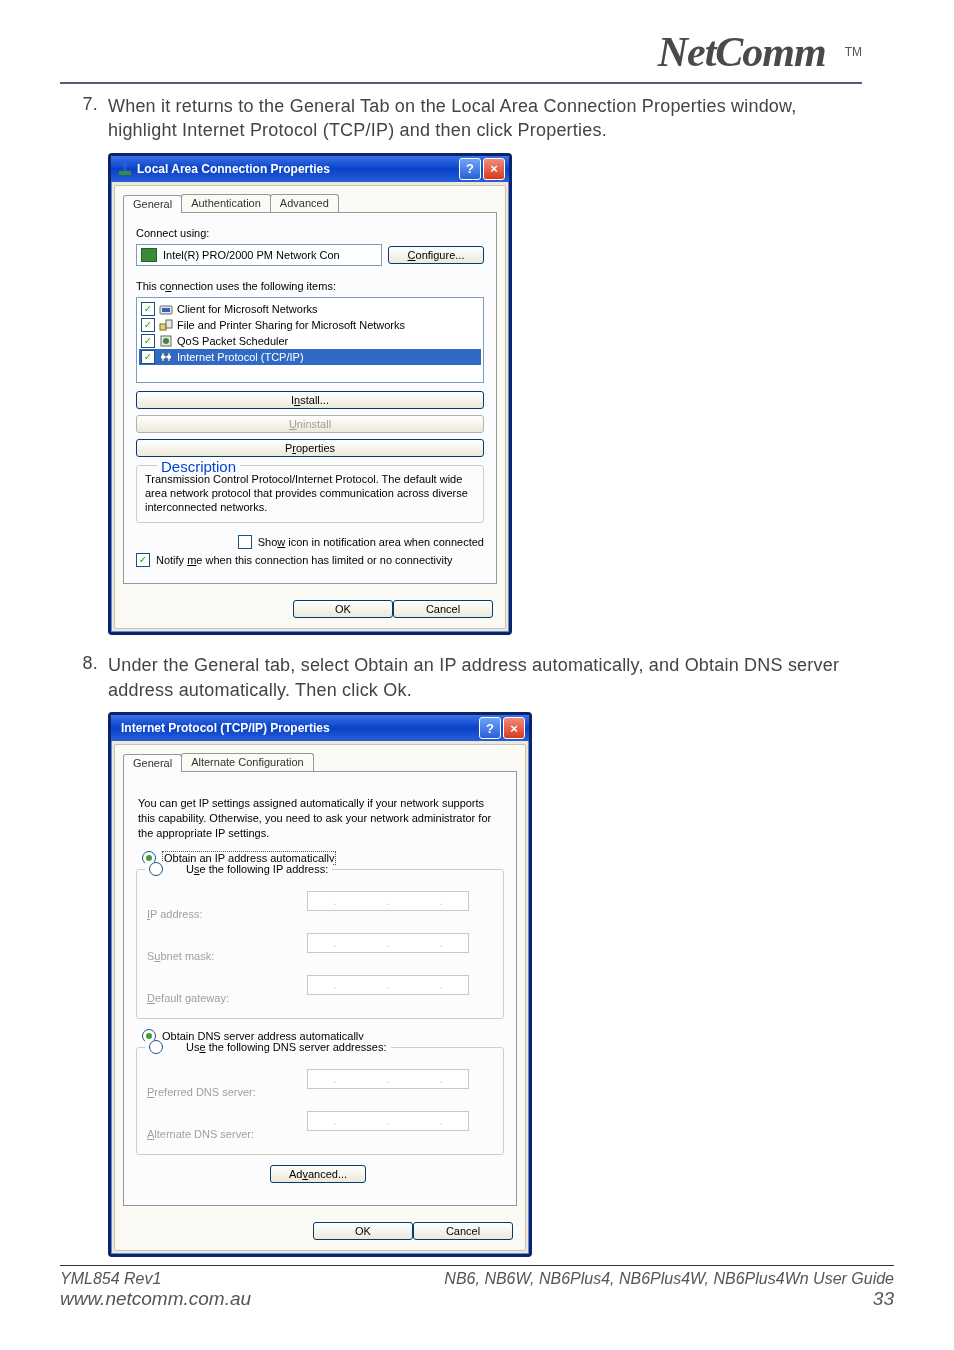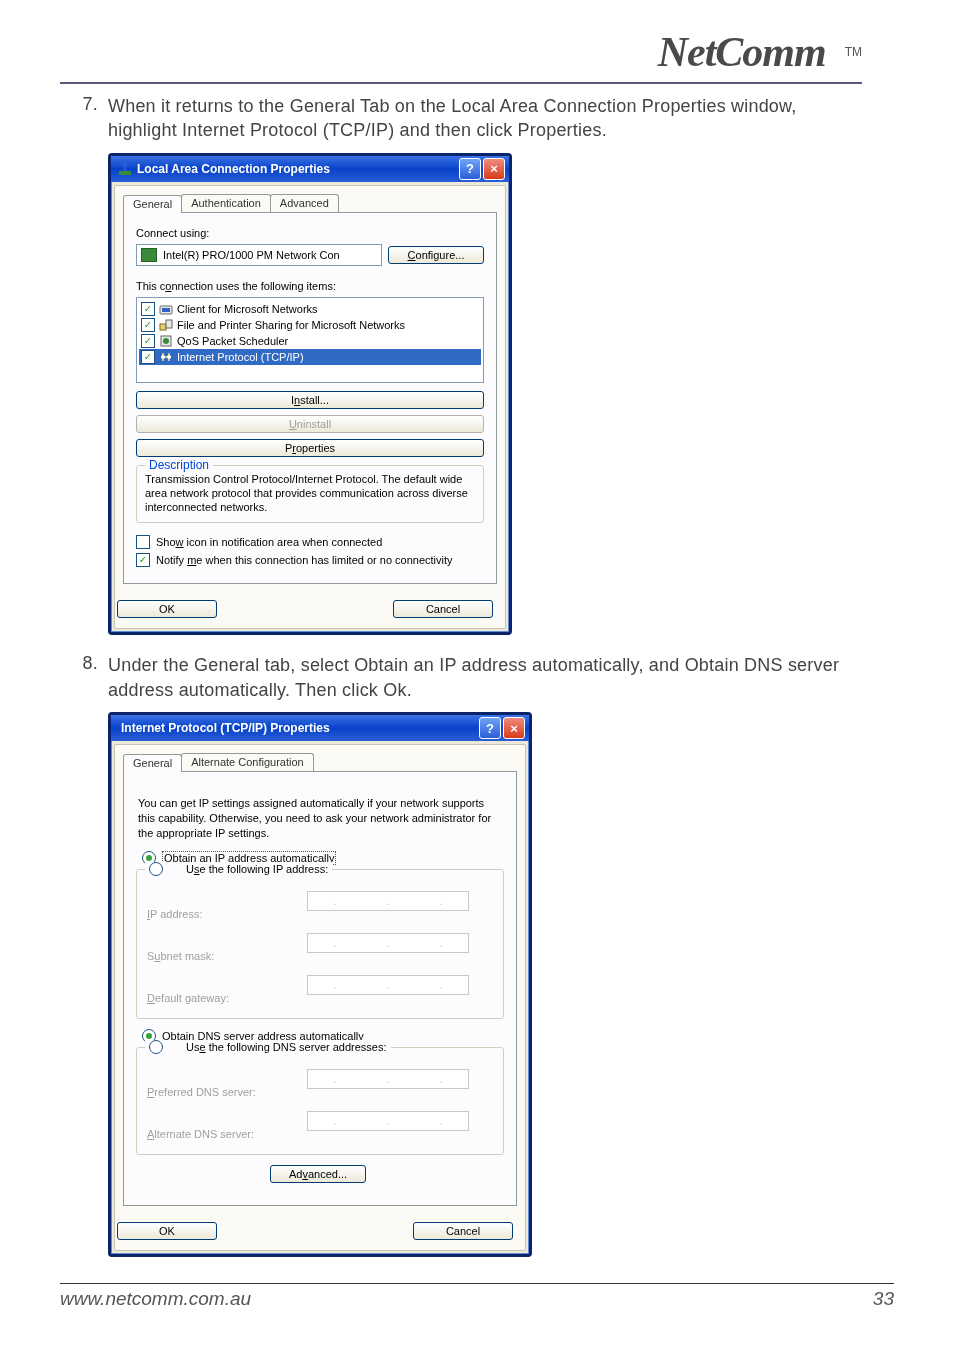--- a/index.html
+++ b/index.html
@@ -30,23 +30,23 @@
   .btn{border:1px solid #003c74;background:linear-gradient(#fff,#ece9d8);border-radius:3px;padding:2px 12px;font-size:11px;min-width:70px;text-align:center;cursor:pointer;}
   .btn.dis{color:#a0a0a0;border-color:#b0b0b0;cursor:default;}
   .listbox{border:1px solid #7f9db9;background:#fff;height:78px;margin:5px 0 8px 0;padding:3px 2px;}
   .li{display:flex;align-items:center;height:16px;padding:0 2px;gap:4px;}
   .li.sel{background:#316ac5;color:#fff;}
   .cb{width:12px;height:12px;border:1px solid #1c5180;background:#fff;display:inline-flex;align-items:center;justify-content:center;font-size:10px;line-height:10px;color:#21a121;}
   .li .ic{width:14px;height:14px;display:inline-block;}
   .btn-row{display:flex;gap:6px;margin-bottom:8px;flex-direction:column;}
   .btn-row .btn{flex:1;}
   .grp{border:1px solid #d0d0bf;border-radius:3px;padding:6px 8px 8px 8px;position:relative;margin-top:6px;}
-  .grp .legend{position:absolute;top:-8px;left:8px;background:#fcfcfe;padding:0 4px;color:#0046d5;font-size:12px;}
+  .grp .legend{position:absolute;top:-8px;left:20px;background:#fcfcfe;padding:0 4px;color:#0046d5;font-size:15px;}
   .chkline{display:flex;align-items:center;gap:6px;font-size:11px;margin:4px 0;}
-  .dlg-btns{display:flex;justify-content:space-between;gap:0;padding:8px 10px 10px 0;}
+  .dlg-btns{display:flex;justify-content:flex-end;gap:0;padding:8px 10px 10px 0;}
   
   .radio{width:12px;height:12px;border:1px solid #1c5180;border-radius:50%;background:#fff;display:inline-flex;align-items:center;justify-content:center;}
   .radio .dot{width:6px;height:6px;border-radius:50%;background:#39a339;}
   .grp2{border:1px solid #d0d0bf;border-radius:3px;padding:8px 10px 10px 10px;position:relative;margin:4px 0 10px 0;}
   .grp2 .legend2{position:absolute;top:-8px;left:8px;background:#fcfcfe;padding:0 4px;font-size:11px;display:flex;align-items:center;gap:23px;}
   .field-row{display:flex;align-items:center;margin:4px 0;}
   .field-row .flab{width:160px;color:#a0a0a0;font-size:11px;margin-top:26px;}
   .ipbox{width:160px;height:18px;border:1px solid #c8c8c8;background:#fff;display:flex;align-items:center;justify-content:space-around;color:#c0c0c0;font-size:11px;}
   .intro{font-size:11px;margin:10px 2px 10px 2px;line-height:1.35;}
   .adv-row{display:flex;justify-content:center;margin:6px 4px 10px 0;}
@@ -89,21 +89,21 @@
     <div class="tabs">
       <div class="tab active">General</div>
       <div class="tab">Authentication</div>
       <div class="tab">Advanced</div>
     </div>
     <div class="tabpane">
       <div class="lbl">Connect using:</div>
       <div class="nic-row">
         <div class="nic-box">
           <span class="nic-icon"></span>
-          <span>Intel(R) PRO/1000 PM Network Con</span>
+          <span>Intel(R) PRO/2000 PM Network Con</span>
         </div>
         <div class="btn"><span class="und">C</span><span></span>onfigure...</div>
       </div>
       <div class="lbl" style="margin-top:14px;">This c<span class="und">o</span>nnection uses the following items:</div>
       <div class="listbox">
         <div class="li">
           <span class="cb">✓</span>
           <span class="ic">
                 <svg width="14" height="14">
                   <rect x="1" y="4" width="12" height="8" rx="1" fill="#e8e8e8" stroke="#666"></rect>
@@ -146,21 +146,21 @@
       </div>
       <div class="btn-row">
         <div class="btn">I<span class="und">n</span>stall...</div>
         <div class="btn dis"><span class="und">U</span>ninstall</div>
         <div class="btn">P<span class="und">r</span>operties</div>
       </div>
       <div class="grp">
         <div class="legend">Description</div>
         <div style="font-size:11px;line-height:1.3;">Transmission Control Protocol/Internet Protocol. The default wide area network protocol that provides communication across diverse interconnected networks.</div>
       </div>
-      <div class="chkline" style="margin-top:12px;">
+      <div class="chkline" style="margin-top:12px;justify-content:flex-end;">
         <span class="cb" style="color:transparent;">✓</span>
         <span>Sho<span class="und">w</span> icon in notification area when connected</span>
       </div>
       <div class="chkline">
         <span class="cb">✓</span>
         <span>Notify <span class="und">m</span>e when this connection has limited or no connectivity</span>
       </div>
     </div>
     <div class="dlg-btns">
       <div class="btn" style="min-width:74px;">OK</div>
@@ -260,19 +260,23 @@
     </div>
     <div class="dlg-btns">
       <div class="btn" style="min-width:74px;">OK</div>
       <div class="btn" style="min-width:74px;">Cancel</div>
     </div>
   </div>
 </div>
 
 <div class="footer">
   <div class="fhr"></div>
+  <div class="frow">
+    <span>YML854 Rev1</span>
+    <span><span>NB6, NB6W, NB6Plus4, NB6Plus4W, NB6Plus4Wn </span><span style="font-style:italic;font-weight:normal;">User Guide</span></span>
+  </div>
   <div class="frow2">
     <span>www.netcomm.com.au</span>
     <span>33</span>
   </div>
 </div>
 
 </div>
 
 </body></html>

